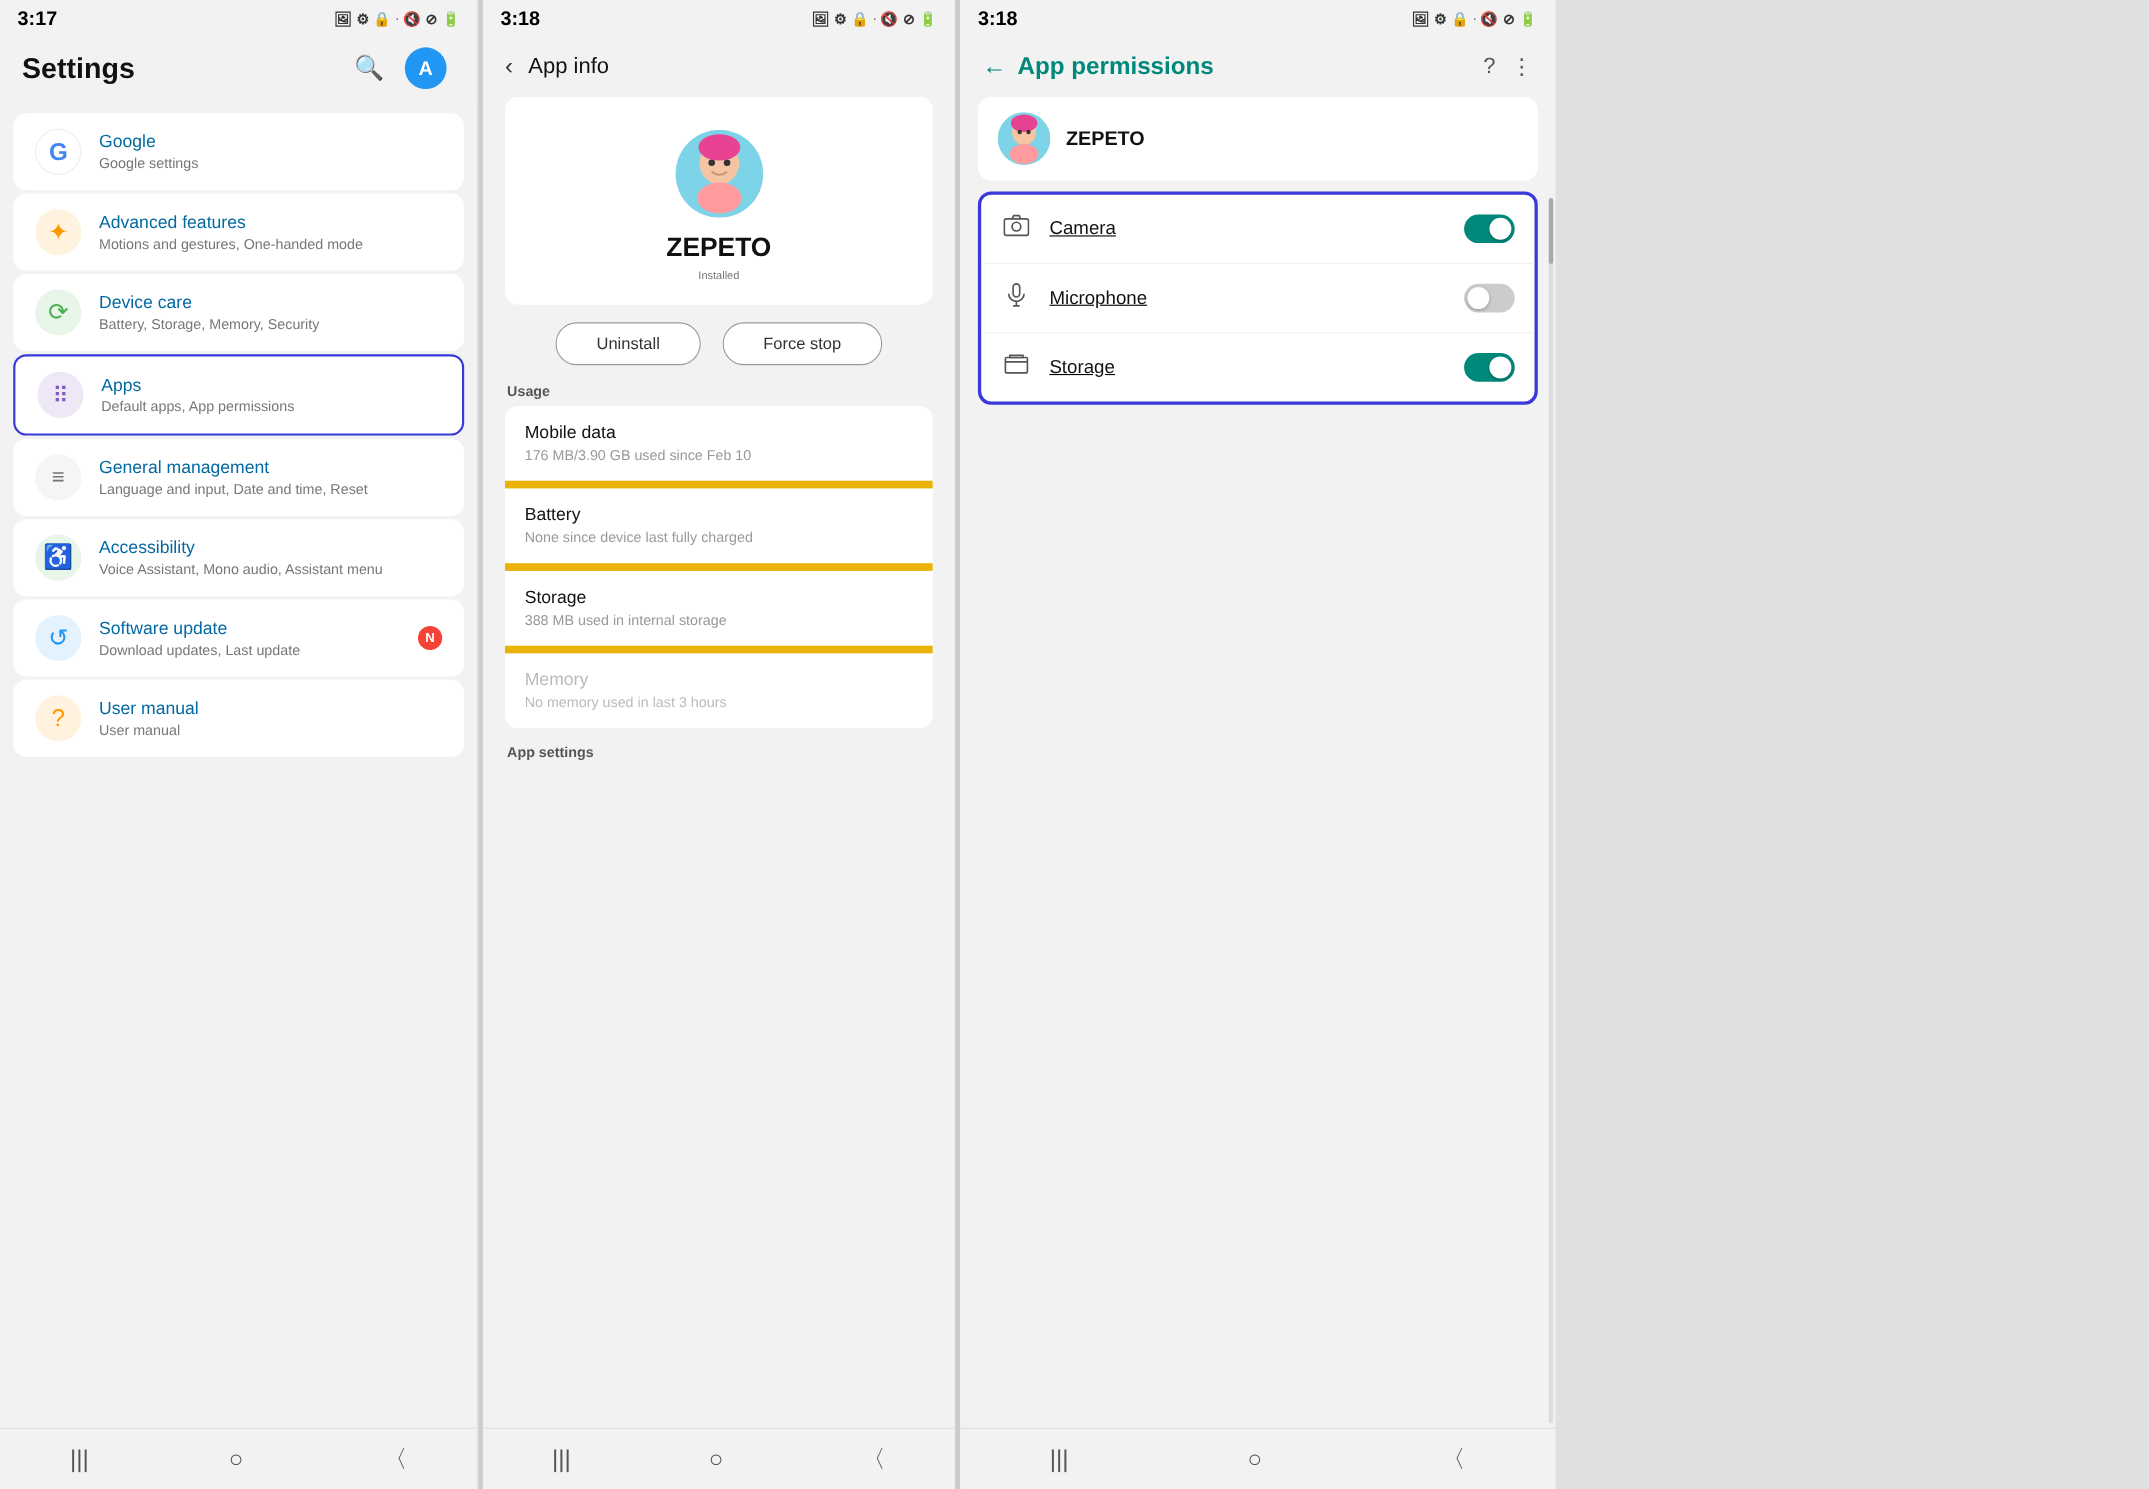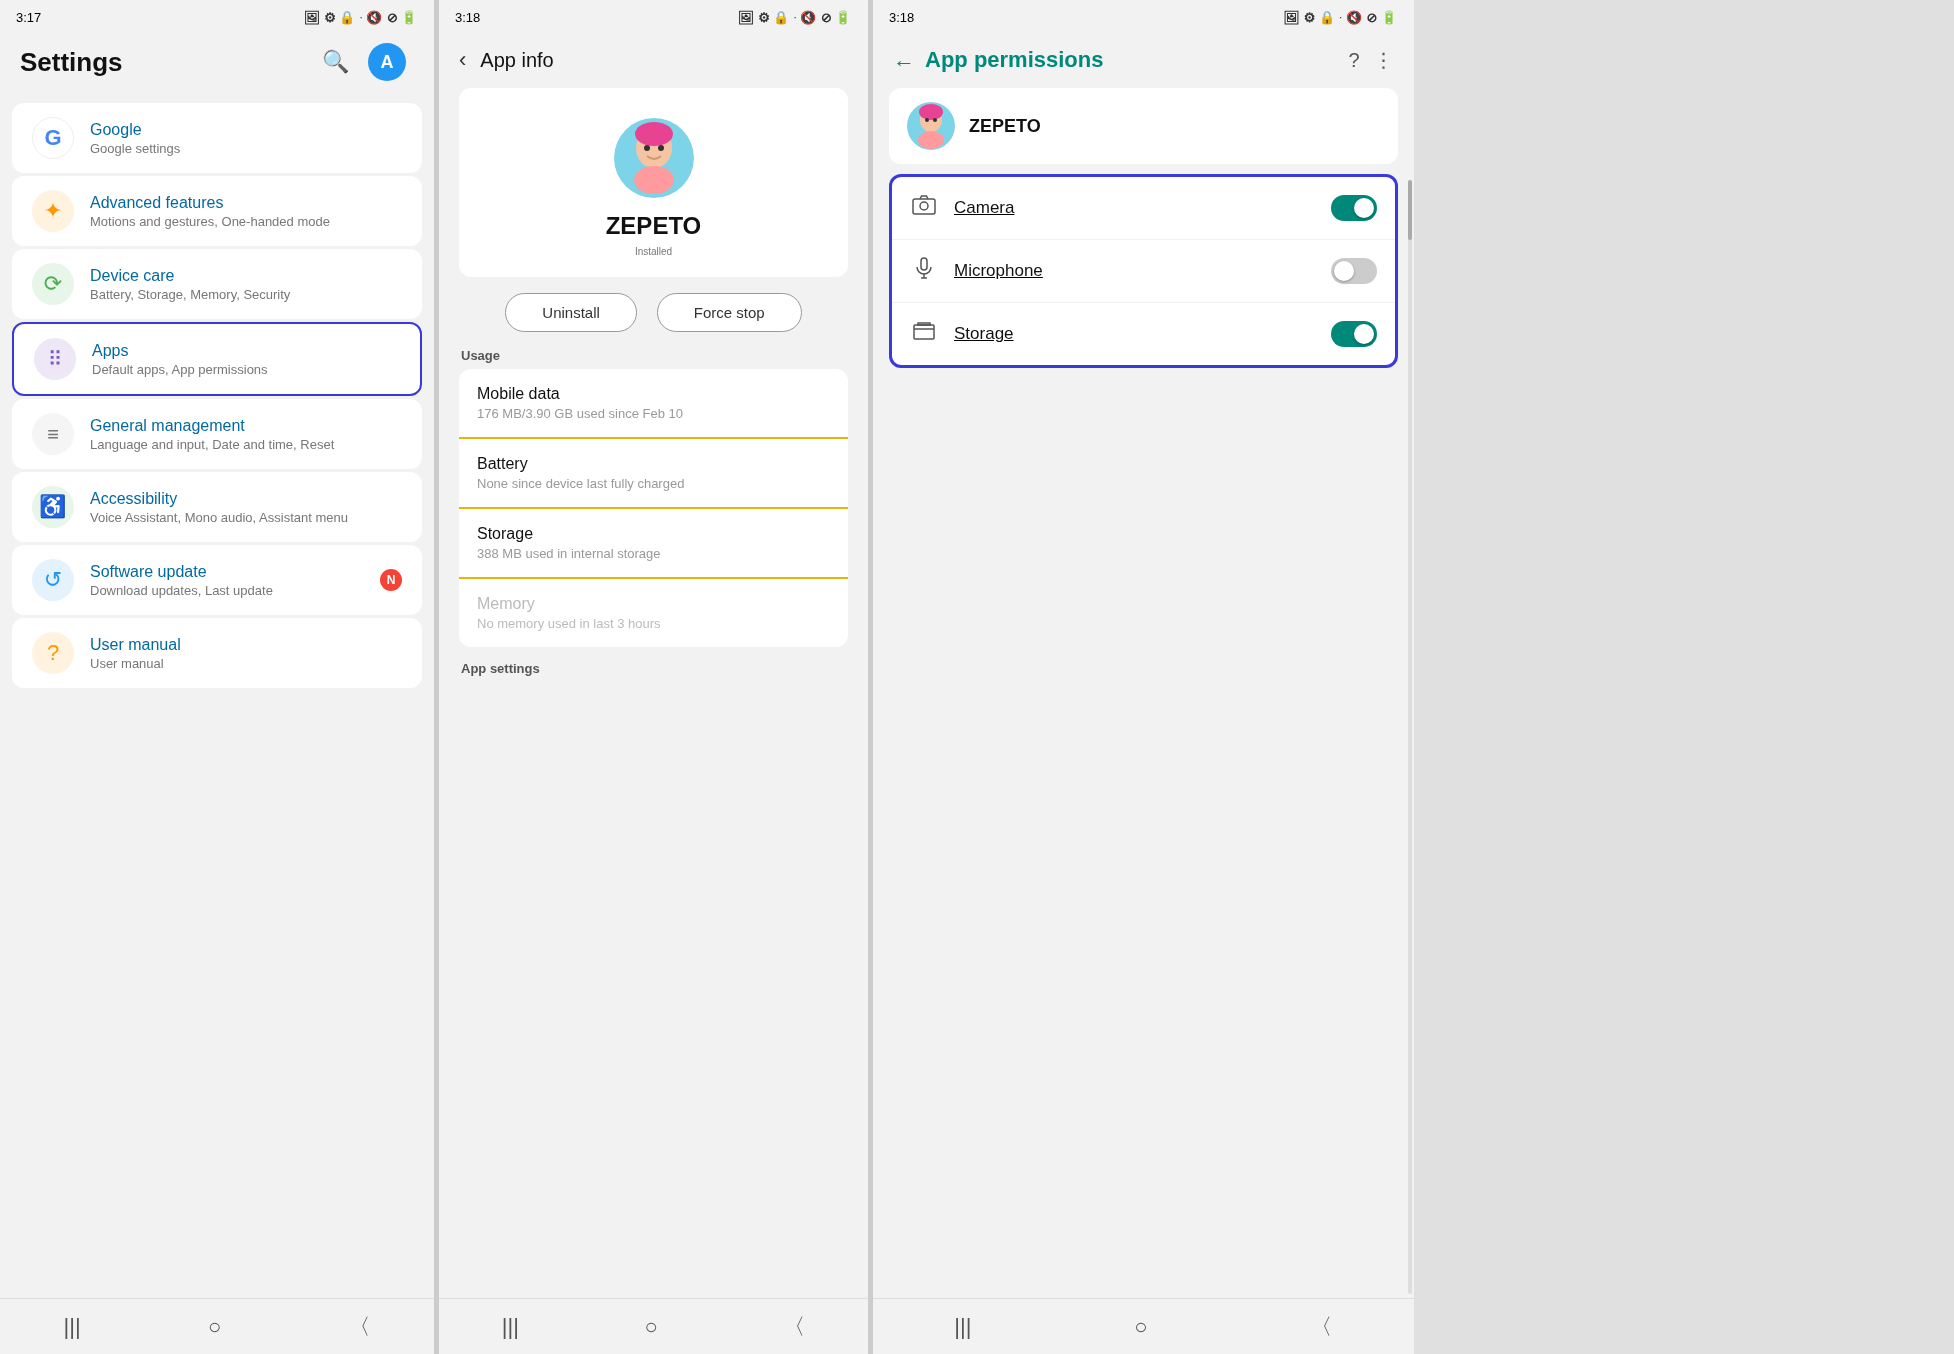--- a/index.html
+++ b/index.html
@@ -29,21 +29,21 @@
     .status-bar {
       background: #f2f2f2;
       padding: 6px 16px 4px 16px;
       display: flex;
       justify-content: space-between;
       align-items: center;
       font-size: 13px;
       font-weight: 600;
       min-height: 32px;
     }
-    .status-time { font-size: 13px; font-weight: 400; }
+    .status-time { font-size: 18px; font-weight: 700; }
     .status-icons { display: flex; align-items: center; gap: 4px; font-size: 13px; color: #333; }
 
     
     .top-bar {
       background: #f2f2f2;
       padding: 10px 28px 10px 20px;
       display: flex;
       align-items: center;
       justify-content: space-between;
       min-height: 60px;
@@ -200,21 +200,21 @@
       text-transform: none;
     }
     .usage-card {
       background: white;
       border-radius: 12px;
       overflow: hidden;
       margin-bottom: 2px;
     }
     .usage-item {
       padding: 16px 18px;
-      border-bottom: 2px solid #eab308;
+      border-bottom: 7px solid #eab308;
     }
     .usage-item:last-child { border-bottom: none; }
     .usage-item-title { font-size: 16px; font-weight: 500; color: #111; margin-bottom: 3px; }
     .usage-item-sub { font-size: 13px; color: #999; }
     .usage-item-sub.grayed { color: #bbb; }
 
     .app-settings-label {
       font-size: 13px;
       font-weight: 600;
       color: #555;

